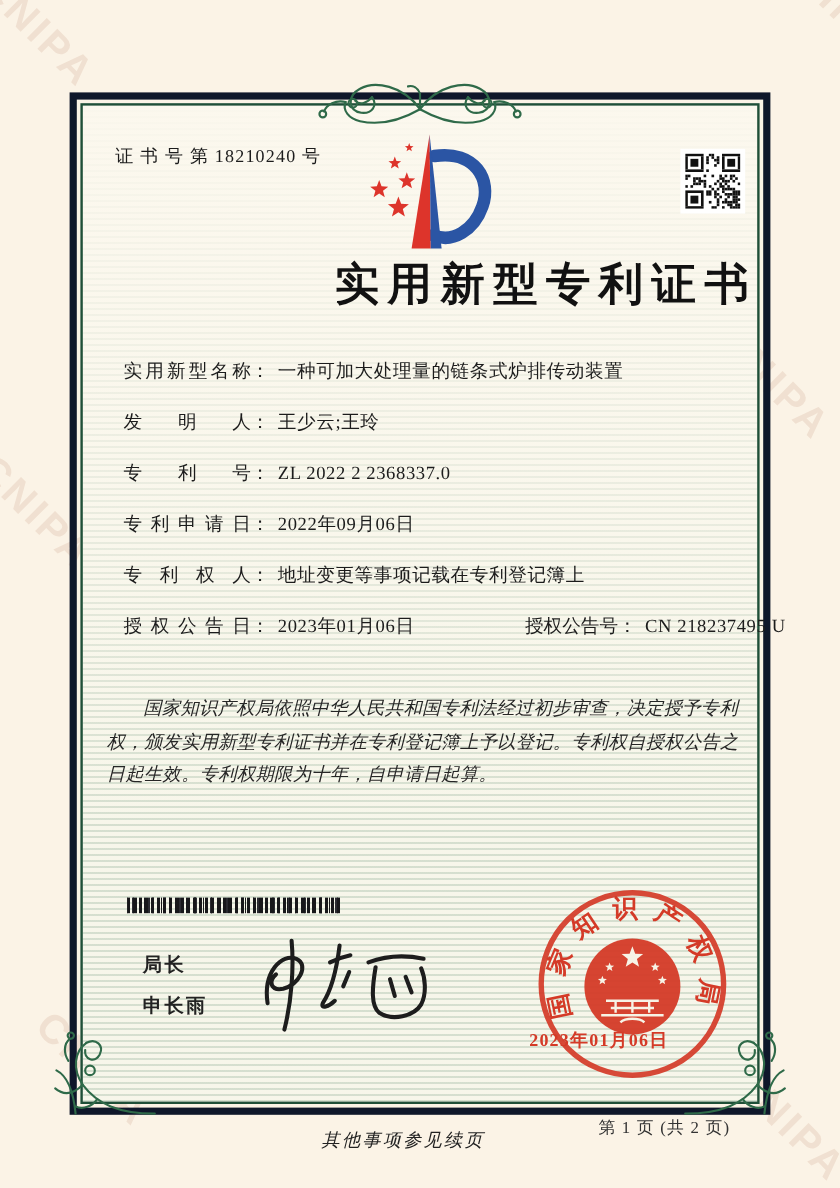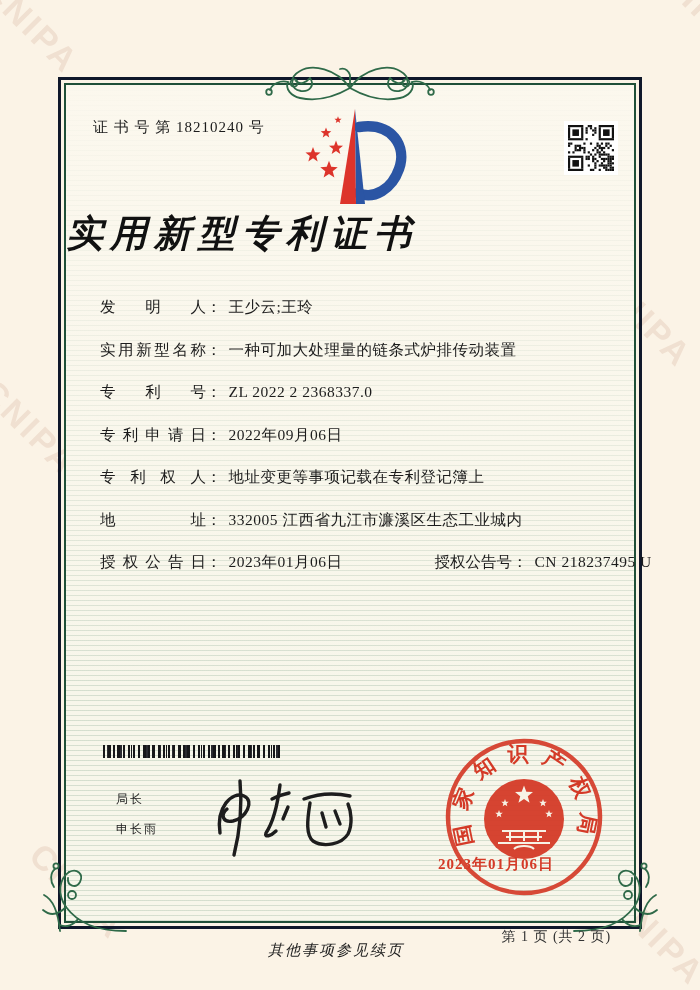--- a/index.html
+++ b/index.html
@@ -10,62 +10,62 @@
     color:#1c1c1c;
   }
   .wm{
     position:absolute;transform:rotate(45deg);
     font-family:"Liberation Sans","DejaVu Sans",sans-serif;
     font-weight:bold;font-size:34px;letter-spacing:3px;
     color:rgba(202,148,126,0.20);pointer-events:none;white-space:nowrap;
   }
   .frame{
     position:absolute;left:58px;top:77px;width:584px;height:852px;
-    border:3px solid #0f172a;padding:3px;box-sizing:border-box;
+    border:6px solid #0f172a;padding:3px;box-sizing:border-box;
   }
   .inner{
     position:relative;width:100%;height:100%;box-sizing:border-box;
     border:2px solid #1f4f38;
     background-color:#f7f6ea;
     background-image:
       linear-gradient(180deg, rgba(252,248,238,0.95) 0%, rgba(252,248,238,0.55) 40%, rgba(252,248,238,0.05) 72%),
       repeating-linear-gradient(0deg, rgba(120,158,132,0.28) 0px, rgba(120,158,132,0.28) 1px, rgba(0,0,0,0) 1px, rgba(0,0,0,0) 5px);
   }
   .cert-no{
     position:absolute;left:27px;top:33px;font-size:15px;letter-spacing:1px;
   }
   .logo{position:absolute;left:229px;top:22px;width:118px;height:104px;}
   .qr{
     position:absolute;left:498px;top:36px;width:54px;height:54px;background:#fff;
     display:flex;align-items:center;justify-content:center;
   }
   .title{
-    position:absolute;left:0;top:124px;width:100%;text-align:left;
-    font-size:37px;font-weight:bold;letter-spacing:7px;color:#111;font-style:italic;
+    position:absolute;left:0;top:124px;width:100%;text-align:right;
+    font-size:37px;font-weight:bold;letter-spacing:7px;color:#111;
   }
   .fields{position:absolute;left:34px;top:210px;width:520px;font-size:15.5px;}
   .frow{margin-bottom:19.5px;line-height:23px;white-space:nowrap;}
   .lbl{display:inline-block;width:106px;text-align:justify;text-align-last:justify;vertical-align:top;}
   .val{margin-left:7px;letter-spacing:0.5px;}
   .pair2{margin-left:92px;}
   .paras{
     position:absolute;left:20px;top:489px;width:540px;
     font-style:italic;font-size:15.2px;line-height:27.5px;color:#262626;
     letter-spacing:0.3px;
   }
   .paras p{margin:0;text-indent:2em;}
   .barcode{
     position:absolute;left:37px;top:660px;width:178px;height:13px;
     background:
       repeating-linear-gradient(90deg,#17171a 0 2px,rgba(0,0,0,0) 2px 5px),
       repeating-linear-gradient(90deg,#17171a 0 1px,rgba(0,0,0,0) 1px 7px),
       repeating-linear-gradient(90deg,rgba(0,0,0,0) 0 4px,#2a2a30 4px 6px,rgba(0,0,0,0) 6px 13px);
   }
-  .signer{position:absolute;left:50px;top:706px;font-size:12px;
-    font-family:"Liberation Sans","DejaVu Sans",sans-serif;color:#222;}
+  .signer{position:absolute;left:50px;top:706px;font-size:16px;
+    font-family:"Liberation Sans","DejaVu Sans",sans-serif;color:#222;font-weight:bold;}
   .signer div{margin-bottom:13px;letter-spacing:2px;}
   .signature{position:absolute;left:138px;top:690px;}
   .seal{position:absolute;left:378px;top:652px;width:160px;height:160px;}
   .seal-date{
     position:absolute;left:-6px;top:118px;width:140px;
     font-size:15px;font-weight:bold;color:#d43a27;letter-spacing:1px;white-space:nowrap;
   }
   .page-num{
     position:absolute;left:0;top:816px;width:96%;text-align:right;font-size:14px;color:#333;
     letter-spacing:1px;
@@ -289,43 +289,41 @@
           <rect x="18" y="20" width="1" height="1" fill="#111"></rect>
           <rect x="19" y="20" width="1" height="1" fill="#111"></rect>
           <rect x="20" y="20" width="1" height="1" fill="#111"></rect>
         </svg>
     </div>
 
     <div class="title">实用新型专利证书</div>
 
     <div class="fields">
       <div class="frow">
+        <span class="lbl">实用新型名称</span><span>：</span><span class="val">一种可加大处理量的链条式炉排传动装置</span>
+      </div>
+      <div class="frow">
         <span class="lbl">发明人</span><span>：</span><span class="val">王少云;王玲</span>
       </div>
       <div class="frow">
-        <span class="lbl">实用新型名称</span><span>：</span><span class="val">一种可加大处理量的链条式炉排传动装置</span>
-      </div>
-      <div class="frow">
         <span class="lbl">专利号</span><span>：</span><span class="val">ZL 2022 2 2368337.0</span>
       </div>
       <div class="frow">
         <span class="lbl">专利申请日</span><span>：</span><span class="val">2022年09月06日</span>
       </div>
       <div class="frow">
         <span class="lbl">专利权人</span><span>：</span><span class="val">地址变更等事项记载在专利登记簿上</span>
       </div>
       <div class="frow">
-        <span class="lbl">地址</span><span>：</span><span class="val">332005 江西省九江市濂溪区生态工业城内</span>
-      </div>
-      <div class="frow">
         <span class="lbl">授权公告日</span><span>：</span><span class="val">2023年01月06日</span><span class="pair2"><span>授权公告号</span><span>：</span><span class="val">CN 218237495 U</span></span>
       </div>
     </div>
 
     <div class="paras">
+      <p>国家知识产权局依照中华人民共和国专利法经过初步审查，决定授予专利权，颁发实用新型专利证书并在专利登记簿上予以登记。专利权自授权公告之日起生效。专利权期限为十年，自申请日起算。</p>
     </div>
 
     <div class="barcode"></div>
 
     <div class="signer">
       <div>局长</div>
       <div>申长雨</div>
     </div>
 
     <div class="signature">

